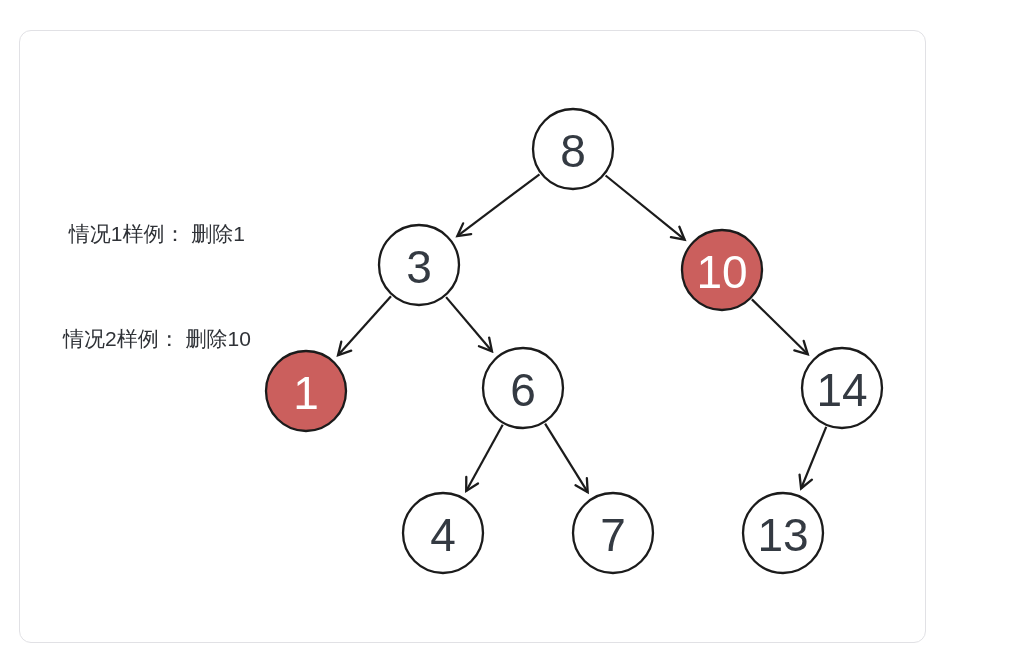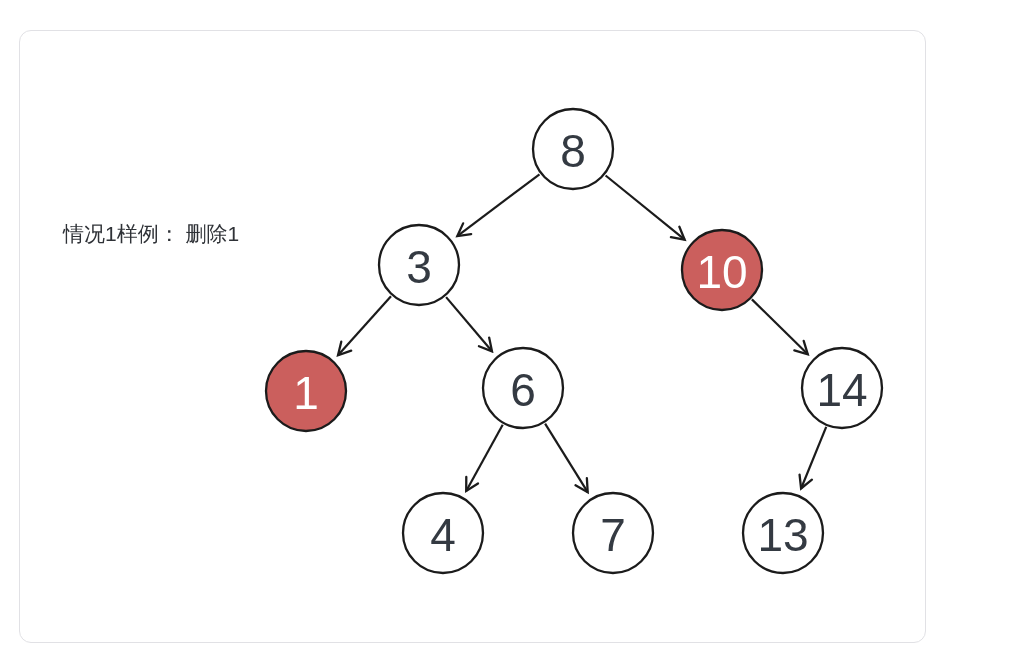--- a/index.html
+++ b/index.html
@@ -48,20 +48,21 @@
 </style>
 </head>
 <body>
 
 <div class="stage">
 
   <div class="card" style="border-color: rgb(225, 225, 229);"></div>
 
   <div class="annotation" style="color: rgb(47, 50, 55);">
     <div>情况1样例： 删除1</div>
+    <div>情况2样例： 删除10</div>
   </div>
 
   <svg class="tree" width="1033" height="666" viewBox="0 0 1033 666" xmlns="http://www.w3.org/2000/svg">
     <defs>
       <marker id="arrow" viewBox="0 0 10 10" refX="8.5" refY="5" markerWidth="8" markerHeight="8" orient="auto">
         <path id="arrow-path" d="M1.5,1.2 L8.5,5 L1.5,8.8" fill="none" stroke="#1b1b1b" stroke-width="1.3" stroke-linecap="round" stroke-linejoin="miter"></path>
       </marker>
     </defs>
     <g id="edges-layer">
         <line x1="539.5" y1="174.3" x2="457.3" y2="236.1" stroke="#1b1b1b" stroke-width="2.2" marker-end="url(#arrow)"></line>

